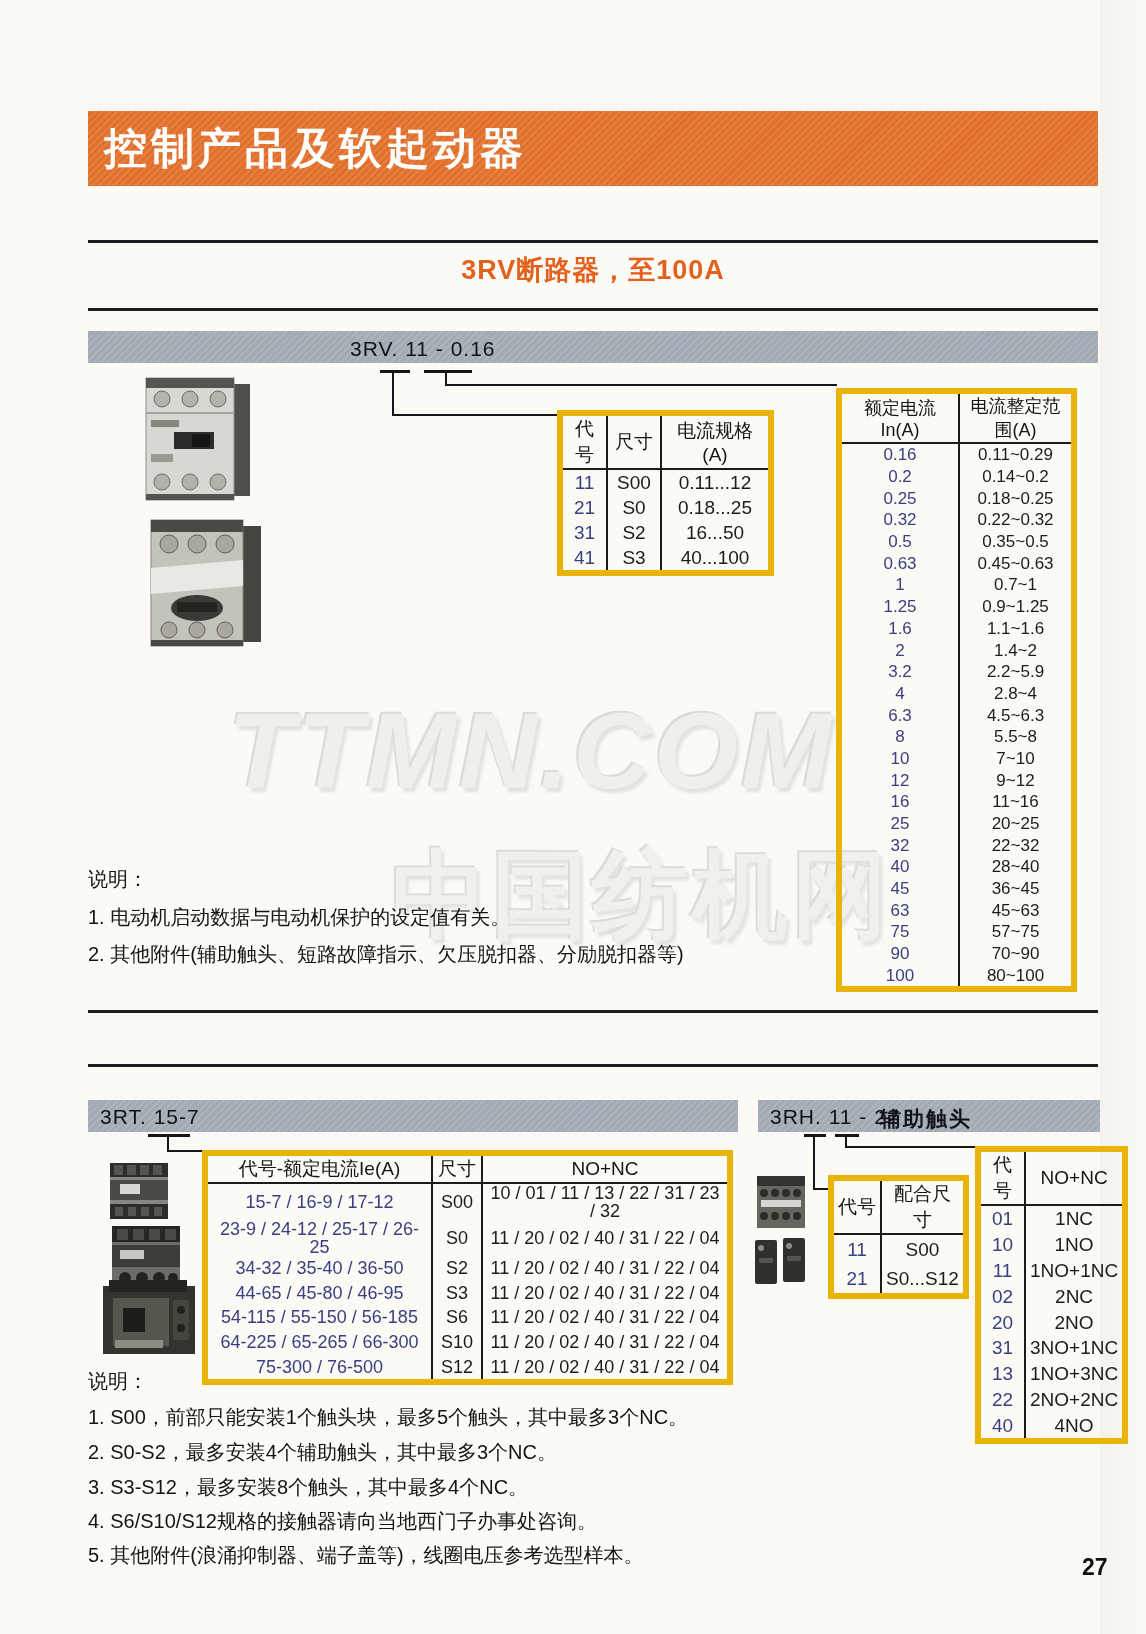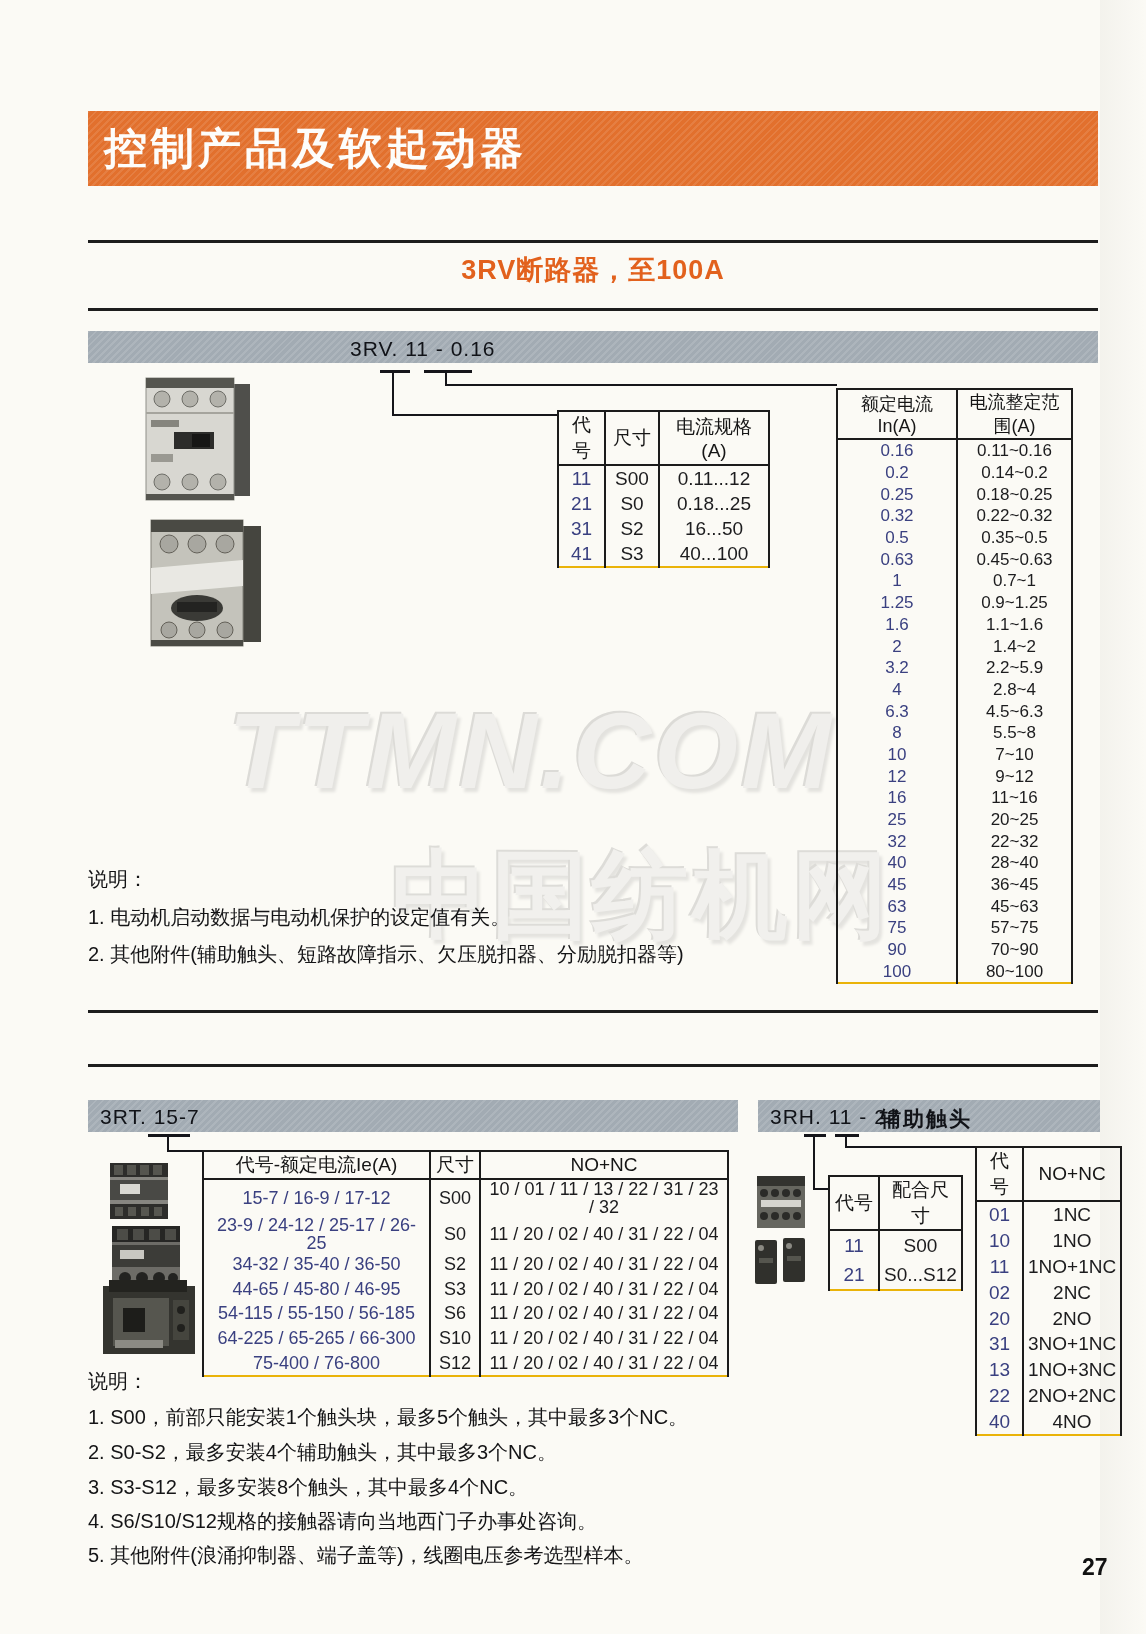--- a/index.html
+++ b/index.html
@@ -31,21 +31,21 @@
   .gray-bar{position:absolute;height:32px;z-index:2;
     background:repeating-linear-gradient(135deg,rgba(255,255,255,0.12) 0 2px,rgba(0,0,0,0) 2px 5px),#a2abb3;}
   .bar-label{position:absolute;z-index:3;font-size:21px;color:#111318;letter-spacing:1px;}
   .bar-sublabel{position:absolute;z-index:3;font-size:21px;color:#111318;font-weight:bold;letter-spacing:2px;}
   
   .ul{position:absolute;height:3px;background:#15151a;z-index:3;}
   .vl{position:absolute;width:2px;background:#15151a;z-index:2;}
   .hl{position:absolute;height:2px;background:#15151a;z-index:2;}
   
   table.tbl{position:absolute;z-index:2;border-collapse:collapse;table-layout:fixed;
-    background:transparent;text-align:center;border:2px solid #eab308;}
+    background:transparent;text-align:center;border:6px solid #eab308;}
   .tbl th{border:2px solid #1b1b1b;font-weight:normal;color:#161616;padding:0 4px;}
   .tbl td{border-left:2px solid #1b1b1b;border-right:2px solid #1b1b1b;border-top:none;border-bottom:none;padding:0 4px;}
   .c-blue{color:#3a4080;}
   .code-tbl{left:557px;top:410px;font-size:19px;}
   .code-tbl th{height:26px;}
   .code-tbl td{height:25px;}
   .cur-tbl{left:836px;top:388px;font-size:17px;}
   .cur-tbl th{height:23px;font-size:18px;}
   .cur-tbl td{height:21.7px;line-height:1;}
   .rt-tbl{left:202px;top:1150px;font-size:18px;border-radius:15px;}
@@ -174,21 +174,21 @@
     <thead>
         <tr>
       <th>额定电流In(A)</th>
       <th>电流整定范围(A)</th>
     </tr>
       </thead>
     <tbody>
 
     <tr>
         <td class="c-blue">0.16</td>
-          <td>0.11~0.16</td>
+          <td>0.11~0.29</td>
       </tr>
         <tr>
         <td class="c-blue">0.2</td>
           <td>0.14~0.2</td>
       </tr>
         <tr>
         <td class="c-blue">0.25</td>
           <td>0.18~0.25</td>
       </tr>
         <tr>
@@ -416,21 +416,21 @@
         <td class="c-blue">54-115 / 55-150 / 56-185</td>
           <td>S6</td>
           <td>11 / 20 / 02 / 40 / 31 / 22 / 04</td>
       </tr>
         <tr>
         <td class="c-blue">64-225 / 65-265 / 66-300</td>
           <td>S10</td>
           <td>11 / 20 / 02 / 40 / 31 / 22 / 04</td>
       </tr>
         <tr>
-        <td class="c-blue">75-400 / 76-800</td>
+        <td class="c-blue">75-300 / 76-500</td>
           <td>S12</td>
           <td>11 / 20 / 02 / 40 / 31 / 22 / 04</td>
       </tr>
       </tbody>
   </table>
 
   <table class="tbl size-tbl">
     <colgroup>
         <col style="width:50px">
         <col style="width:80px">

